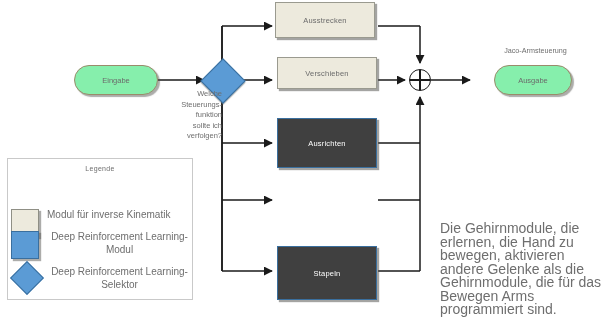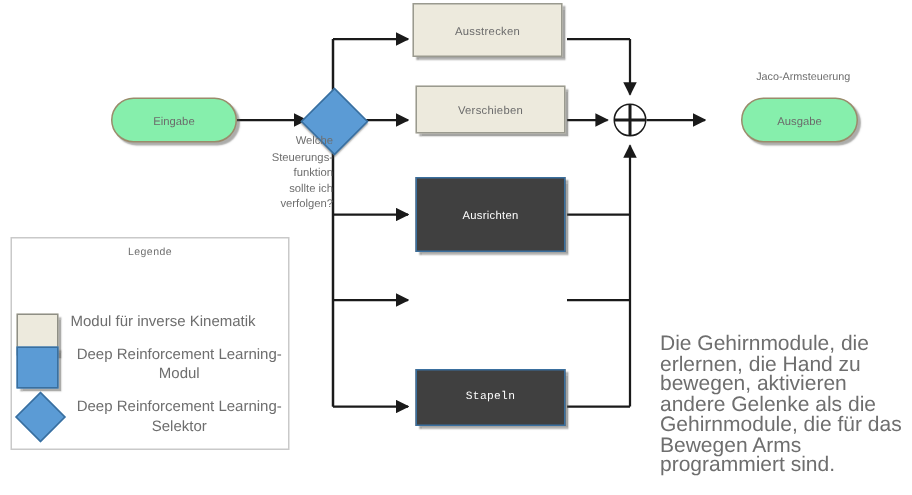--- a/index.html
+++ b/index.html
@@ -228,21 +228,21 @@
 
   <div class="node box-ik" style="left:277px; top:57px; width:100px; height:32px;justify-content:center;">
     <span>Verschieben</span>
   </div>
 
   <div class="node box-drl" style="left:277px; top:118px; width:100px; height:50px;">
     <span>Ausrichten</span>
   </div>
 
 
-  <div class="node box-drl" style="left:277px; top:246px; width:100px; height:38px;font-family:Liberation Mono, monospace;">
+  <div class="node box-drl" style="left:277px; top:246px; width:100px; height:54px;">
     <span>Stapeln</span>
   </div>
 
   <div class="sum-circle"></div>
   <div class="sum-h"></div>
   <div class="sum-v"></div>
 
   <div class="label-free" id="jaco-label">Jaco-Armsteuerung</div>
   <div class="node terminator" style="left:494px; top:65px; width:78px; height:30px;">
     <span>Ausgabe</span>

